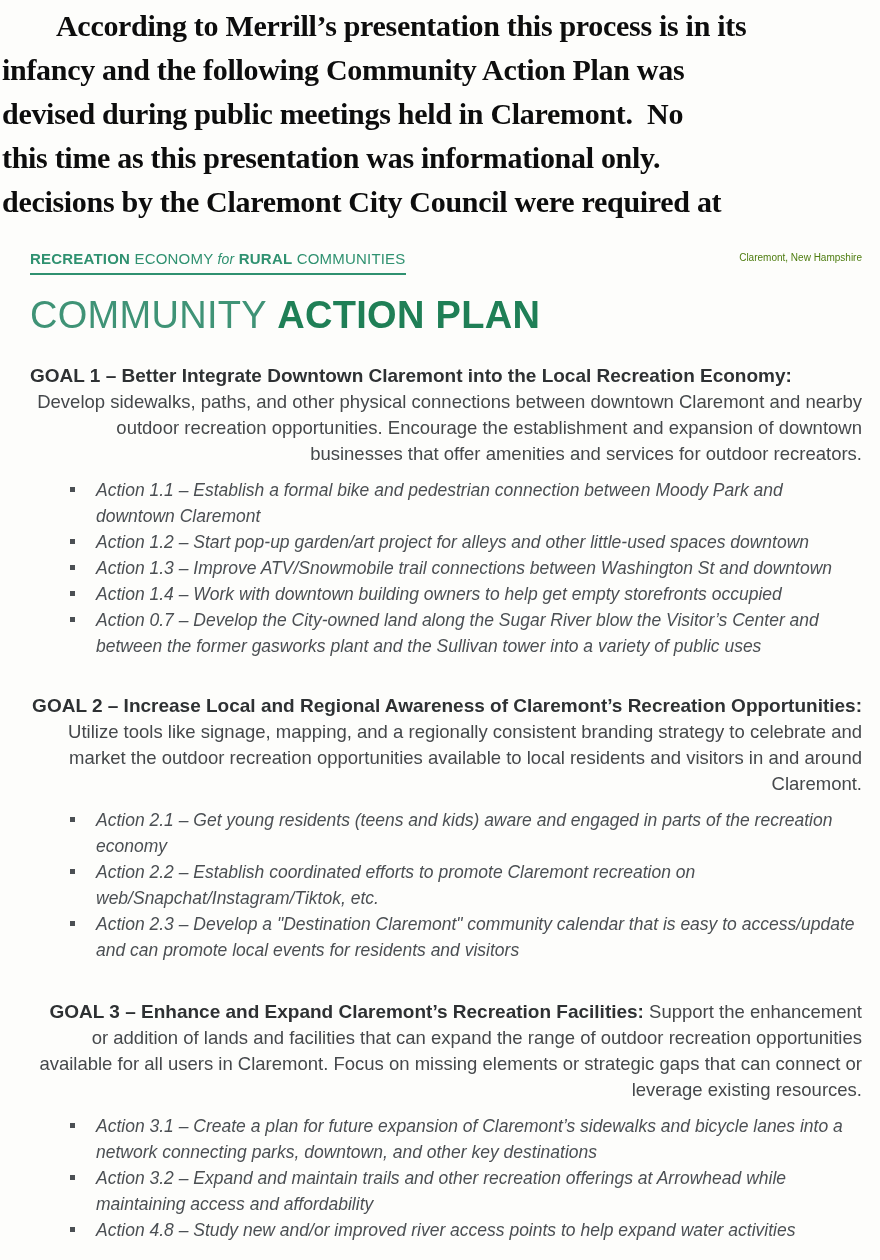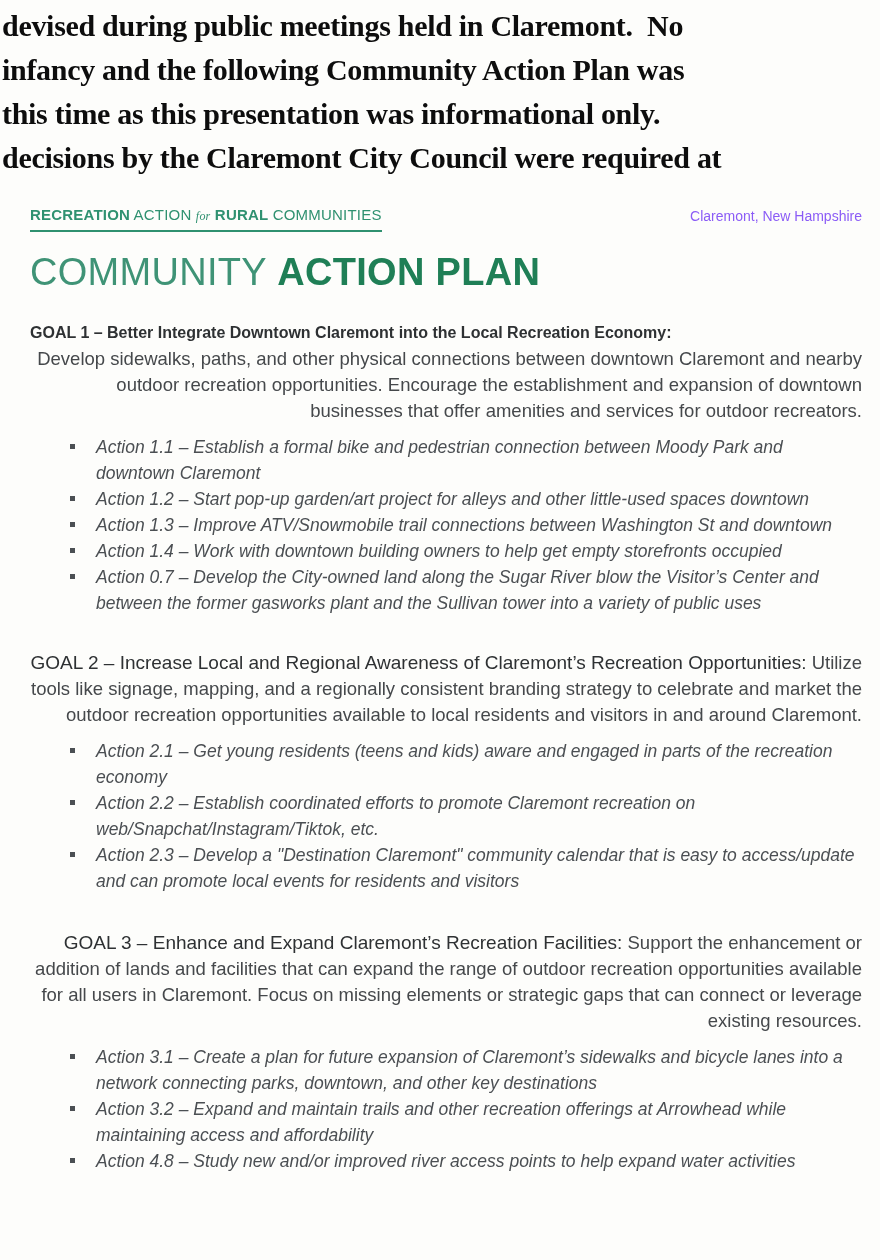--- a/index.html
+++ b/index.html
@@ -28,53 +28,53 @@
   }
   .brand {
     color: #2f9170;
     font-size: 15px;
     letter-spacing: 0.2px;
     border-bottom: 2px solid #2f9170;
     padding-bottom: 6px;
     white-space: nowrap;
   }
   .brand .bold-word { font-weight: 700; }
-  .brand .for-word { font-style: italic; font-size: 12px; font-family: Liberation Serif, serif; }
-  .location { color: #8b5cf6; font-size: 14px; padding-top: 2px; }
+  .brand .for-word { font-style: italic; font-size: 14px; }
+  .location { color: #4d7c0f; font-size: 10px; padding-top: 2px; }
 
   .doc-title {
     margin: 20px 0 0 0;
     font-size: 38px;
     font-weight: 400;
     letter-spacing: 0.3px;
     line-height: 40px;
   }
   .title-light { color: #3f9376; }
   .title-bold  { color: #1f7f56; font-weight: 700; }
 
   .goal-1 { margin-top: 28px; }
   .goal-2 { margin-top: 34px; }
   .goal-3 { margin-top: 36px; }
 
   .goal-head {
     margin: 0;
     font-weight: 700;
-    font-size: 16px;
+    font-size: 19px;
     color: #2e3133;
     line-height: 26px;
   }
   .goal-body, .goal-para {
     margin: 0;
     font-size: 18.5px;
     color: #45484b;
     line-height: 26px;
     text-align: right;
   }
   .goal-head-inline {
-    font-weight: 400;
+    font-weight: 700;
     font-size: 19px;
     color: #2e3133;
   }
 
   .actions {
     list-style: none;
     margin: 10px 4px 0 0;
     padding: 0;
   }
   .actions li {
@@ -92,32 +92,33 @@
     width: 5px; height: 5px;
     background: #4b4f53;
   }
 </style>
 </head>
 <body>
 
 <div class="page">
 
   <div class="intro">
+    <div class="intro-line indent">According to Merrill’s presentation this process is in its</div>
+    <div class="intro-line">infancy and the following Community Action Plan was</div>
     <div class="intro-line">devised during public meetings held in Claremont.&nbsp; No</div>
-    <div class="intro-line">infancy and the following Community Action Plan was</div>
     <div class="intro-line">this time as this presentation was informational only.</div>
     <div class="intro-line">decisions by the Claremont City Council were required at</div>
   </div>
 
   <div class="doc">
 
     <div class="doc-header">
       <div class="brand">
         <span class="bold-word">RECREATION</span>
-        <span>ACTION</span>
+        <span>ECONOMY</span>
         <span class="for-word">for</span>
         <span class="bold-word">RURAL</span>
         <span>COMMUNITIES</span>
       </div>
       <div class="location">Claremont, New Hampshire</div>
     </div>
 
     <h1 class="doc-title">
       <span class="title-light">COMMUNITY</span>
       <span class="title-bold">ACTION PLAN</span>

